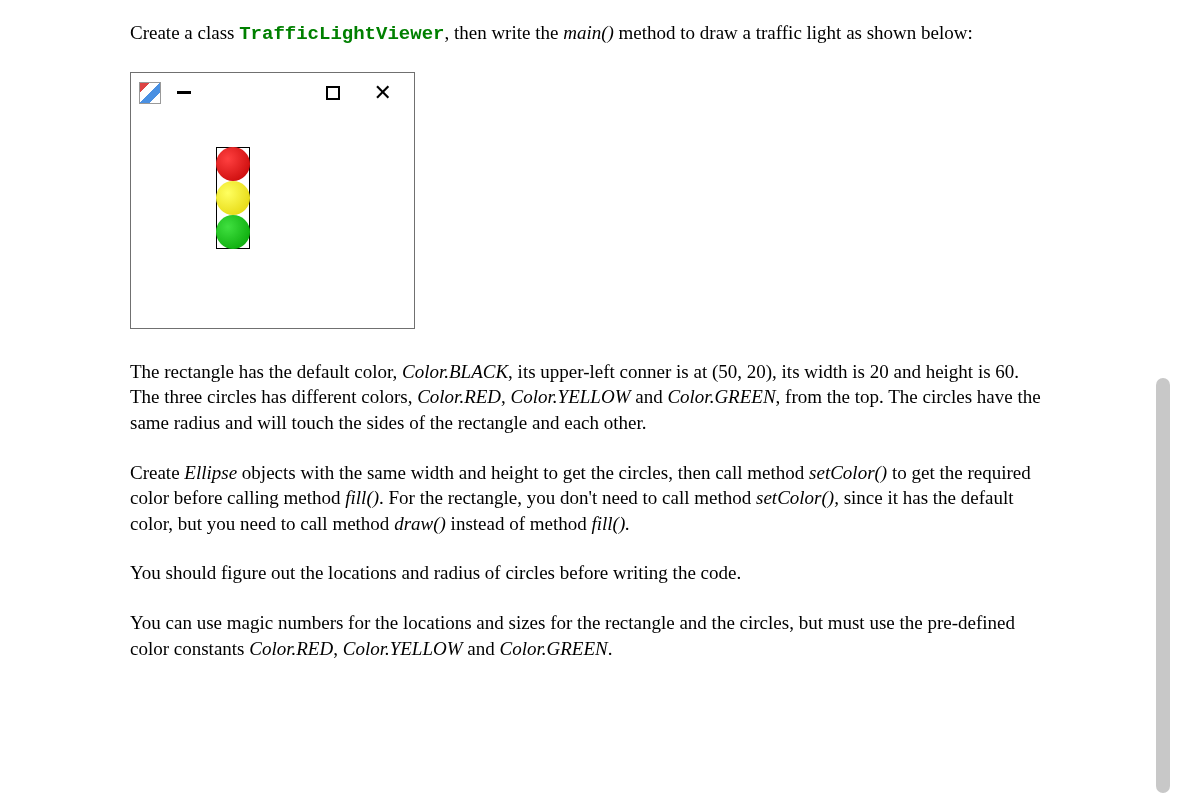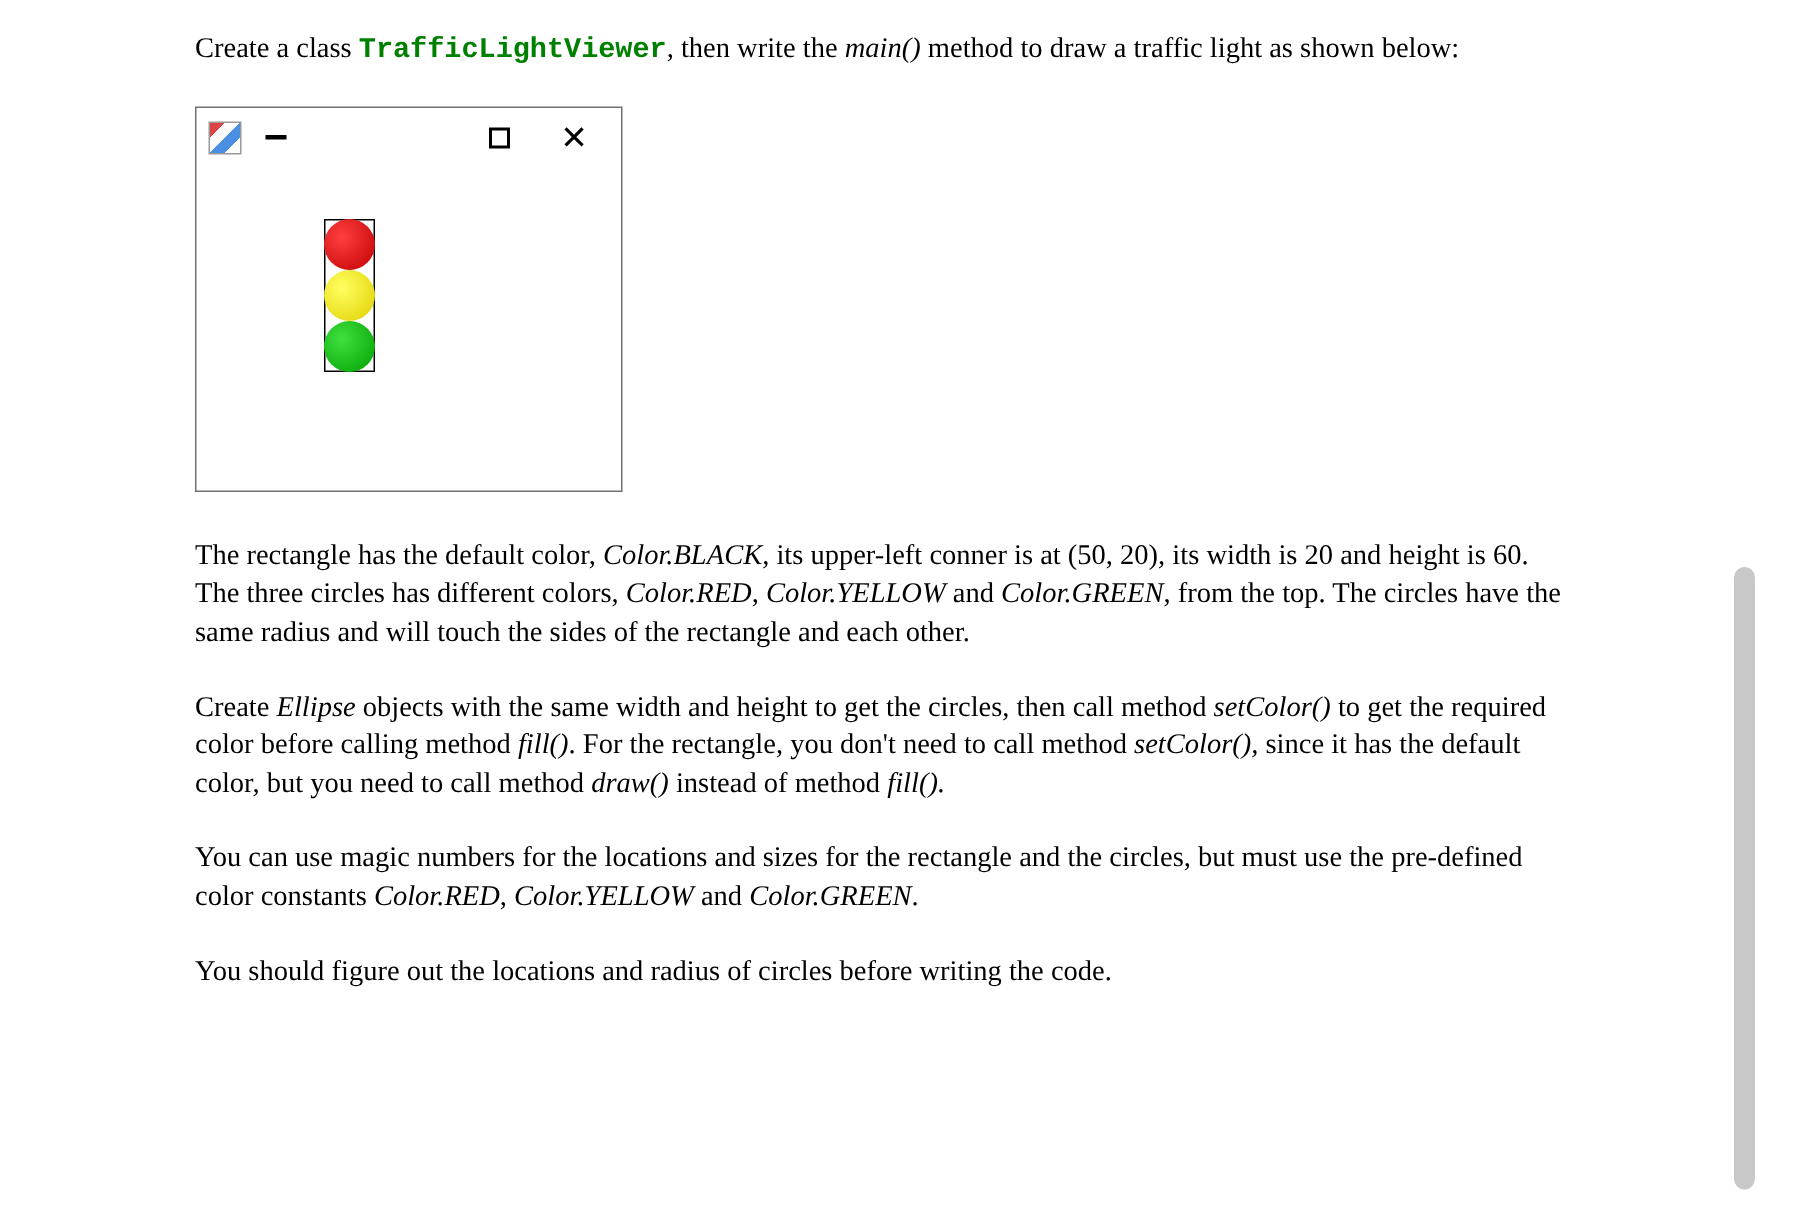--- a/index.html
+++ b/index.html
@@ -120,20 +120,20 @@
   </div>
 
   <p>
     <span>The rectangle has the default color, </span><span class="ital">Color.BLACK</span><span>, its upper-left conner is at (50, 20), its width is 20 and height is 60. The three circles has different colors, </span><span class="ital">Color.RED</span><span>, </span><span class="ital">Color.YELLOW</span><span> and </span><span class="ital">Color.GREEN</span><span>, from the top. The circles have the same radius and will touch the sides of the rectangle and each other.</span>
   </p>
 
   <p>
     <span>Create </span><span class="ital">Ellipse</span><span> objects with the same width and height to get the circles, then call method </span><span class="ital">setColor()</span><span> to get the required color before calling method </span><span class="ital">fill()</span><span>. For the rectangle, you don't need to call method </span><span class="ital">setColor(),</span><span> since it has the default color, but you need to call method </span><span class="ital">draw()</span><span> instead of method </span><span class="ital">fill().</span>
   </p>
 
+  <p>You should figure out the locations and radius of circles before writing the code.</p>
+
   <p>
     <span>You can use magic numbers for the locations and sizes for the rectangle and the circles, but must use the pre-defined color constants </span><span class="ital">Color.RED</span><span>, </span><span class="ital">Color.YELLOW</span><span> and </span><span class="ital">Color.GREEN</span><span>.</span>
   </p>
-
-  <p>You should figure out the locations and radius of circles before writing the code.</p>
 
   <div class="scrollbar"></div>
 </div>
 
 </body></html>

